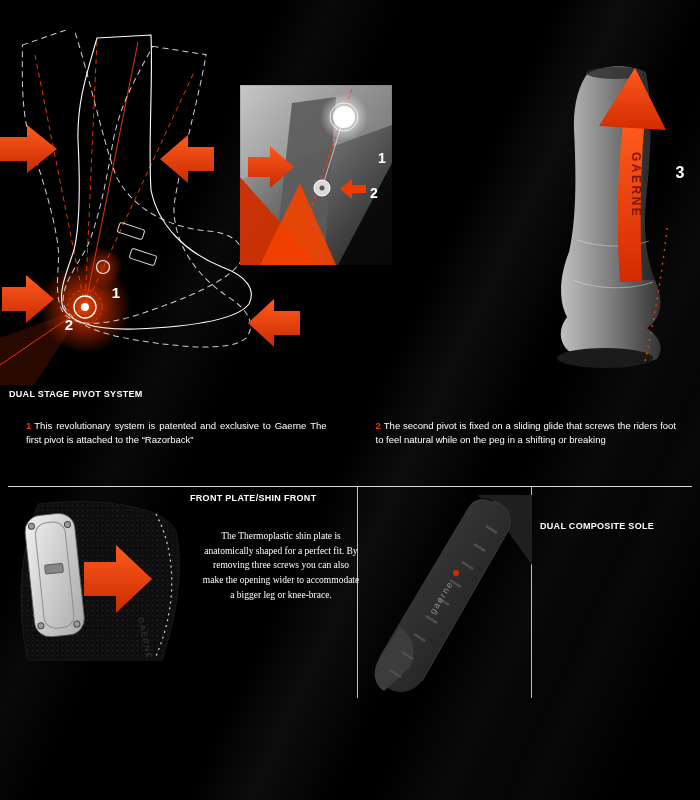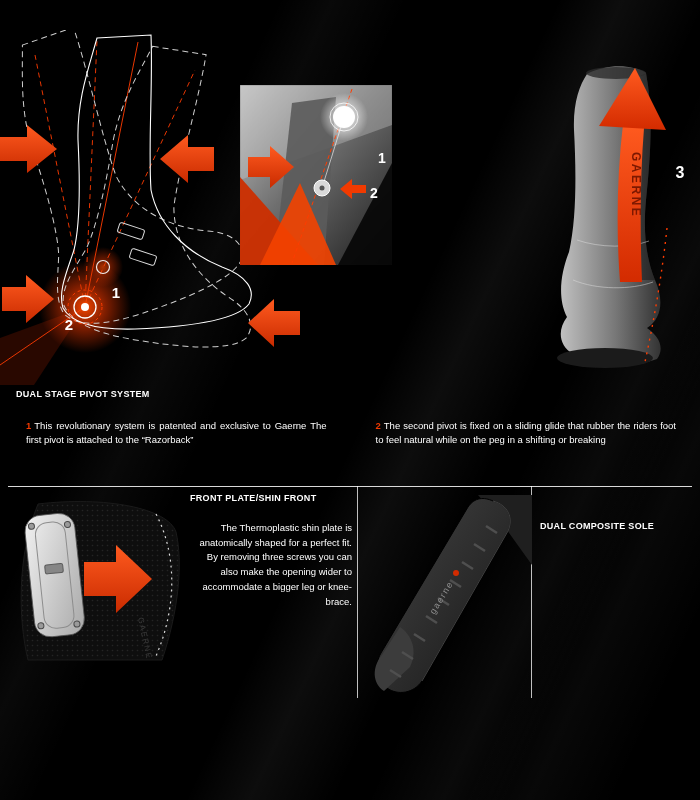--- a/index.html
+++ b/index.html
@@ -16,28 +16,28 @@
       linear-gradient(295deg, transparent 18%, rgba(255,255,255,0.04) 24%, transparent 31%),
       linear-gradient(115deg, transparent 78%, rgba(255,255,255,0.03) 84%, transparent 92%);
   }
   .abs { position:absolute; }
   .hairline-h { left:8px; top:486px; width:684px; height:1px; background:rgba(255,255,255,0.85); }
   .hairline-v1 { left:357px; top:486px; width:1px; height:212px; background:rgba(255,255,255,0.75); }
   .hairline-v2 { left:531px; top:486px; width:1px; height:212px; background:rgba(255,255,255,0.75); }
   .sec-heading {
     color:#fff; font-size:9px; font-weight:bold; letter-spacing:0.3px; white-space:nowrap;
   }
-  .pivot-heading { left:16px; top:389px; }
+  .pivot-heading { left:9px; top:389px; }
   .pivot-cols { left:10px; top:403px; width:682px; display:flex; gap:17px; }
   .pivot-col { flex:1; }
   .body-text {
     margin:16px; color:#fff; font-size:9.5px; line-height:1.5; text-align:justify;
   }
   .body-text-left {
-    margin:4px; color:#fff; font-size:9.5px; line-height:1.55; text-align:right;
+    margin:12px; color:#fff; font-size:9.5px; line-height:1.55; text-align:center;font-family:Liberation Serif, serif;
   }
   .num { color:#f13a00; font-weight:bold; margin-right:3px; }
   .fp-heading { left:190px; top:493px; }
   .fp-body { left:190px; top:517px; width:158px; }
   .sole-heading { left:540px; top:493px;margin-top:28px; }
   .sole-body { left:540px; top:517px; width:148px; }
   .ill-left  { left:0px;   top:30px;  width:310px; height:355px; }
   .ill-inset { left:240px; top:85px;  width:152px; height:180px; }
   .ill-right { left:545px; top:60px;  width:155px; height:310px; }
   .ill-plate { left:10px;  top:498px; width:175px; height:165px; }
@@ -176,21 +176,21 @@
     <text x="135" y="118" font-size="16" font-weight="bold" fill="#ffffff" text-anchor="middle">3</text>
   </svg>
 
   <div class="abs sec-heading pivot-heading">DUAL STAGE PIVOT SYSTEM</div>
 
   <div class="abs pivot-cols">
     <div class="pivot-col">
       <p class="body-text"><span class="num">1</span><span>This revolutionary system is patented and exclusive to Gaerne The first pivot is attached to the “Razorback”</span></p>
     </div>
     <div class="pivot-col">
-      <p class="body-text"><span class="num">2</span><span>The second pivot is fixed on a sliding glide that rubber the riders foot to feel natural while on the peg in a shifting or breaking</span></p>
+      <p class="body-text"><span class="num">2</span><span>The second pivot is fixed on a sliding glide that screws the riders foot to feel natural while on the peg in a shifting or breaking</span></p>
     </div>
   </div>
 
   <div class="abs hairline-h"></div>
   <div class="abs hairline-v1"></div>
   <div class="abs hairline-v2"></div>
 
   <svg class="abs ill-plate" viewBox="0 0 175 165">
     <defs>
       <linearGradient id="fp-plate" x1="0" y1="0" x2="1" y2="1">

